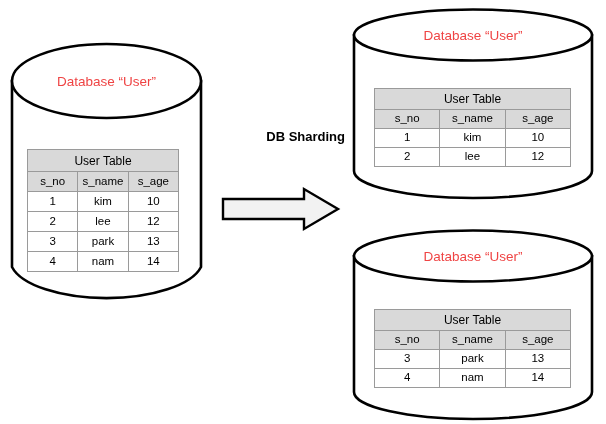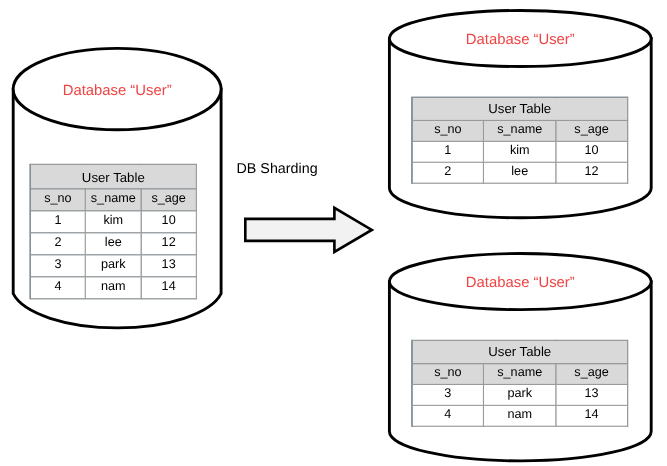--- a/index.html
+++ b/index.html
@@ -40,21 +40,21 @@
     font-size: 13.5px;
     line-height: 1;
     color: #ef4444;
     white-space: nowrap;
   }
 
   
   .db-table {
     position: absolute;
     border-collapse: collapse;
-    background: #0c4a6e;
+    background: #ef4444;
     table-layout: fixed;
   }
   .db-table td {
     border: 1px solid #9a9a9a;
     text-align: center;
     font-size: 11.5px;
     line-height: 1;
     padding: 0;
     color: #000;
     background: #ffffff;
@@ -80,26 +80,27 @@
   .arrow-wrap {
     position: absolute;
     left: 220px;
     top: 186px;
     width: 122px;
     height: 46px;
   }
   .sharding-label {
     position: absolute;
     left: 215px;
-    top: 146px;
+    top: 130px;
     width: 130px;
-    text-align: left;
+    text-align: right;
     font-size: 13px;
     line-height: 1.1;
     white-space: nowrap;
+    font-weight: bold;
   }
 </style>
 </head>
 <body>
 
 <div class="canvas">
 
   <div class="cylinder" style="left:10px; top:42px; width:193px; height:264px;">
     <svg class="cyl-svg" width="193" height="264" viewBox="0 0 193 264">
       <path d="M2,39 L2,225 A96.5,39 0 0 0 191,225 L191,39 Z" fill="#ffffff" stroke="#000000" stroke-width="2.6"></path>

